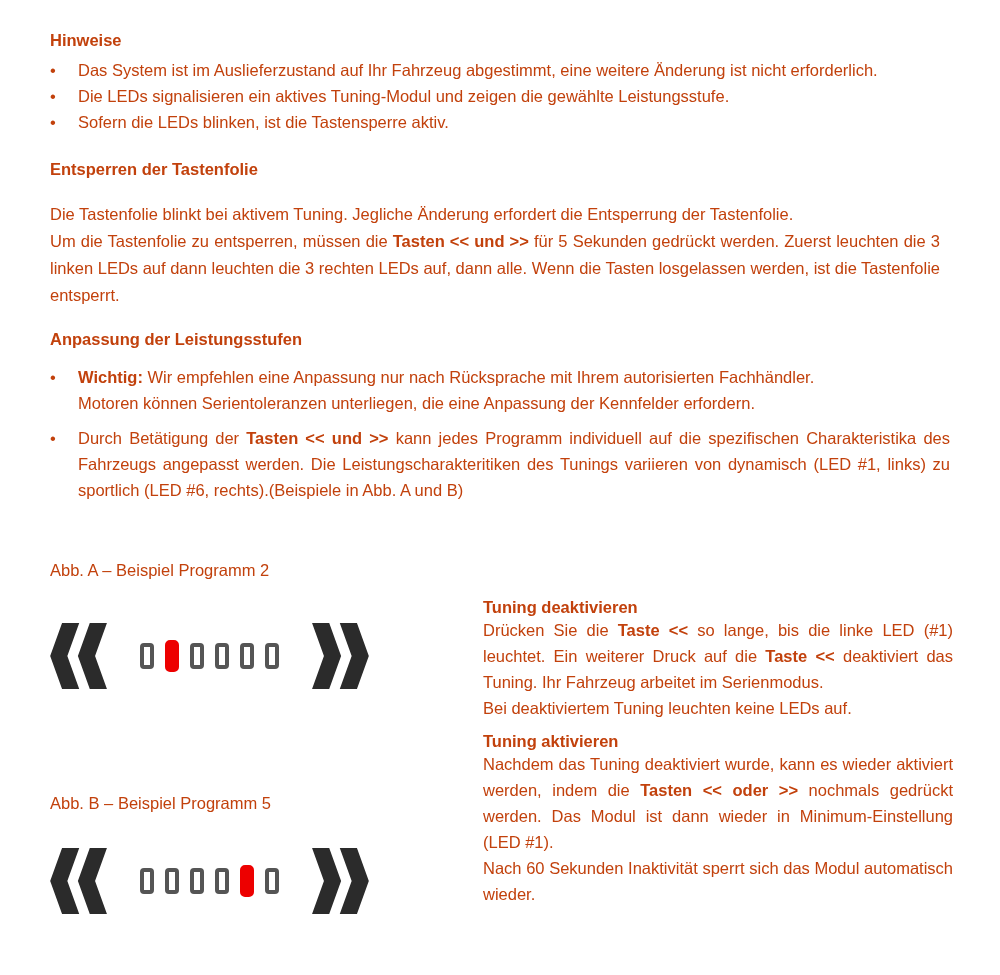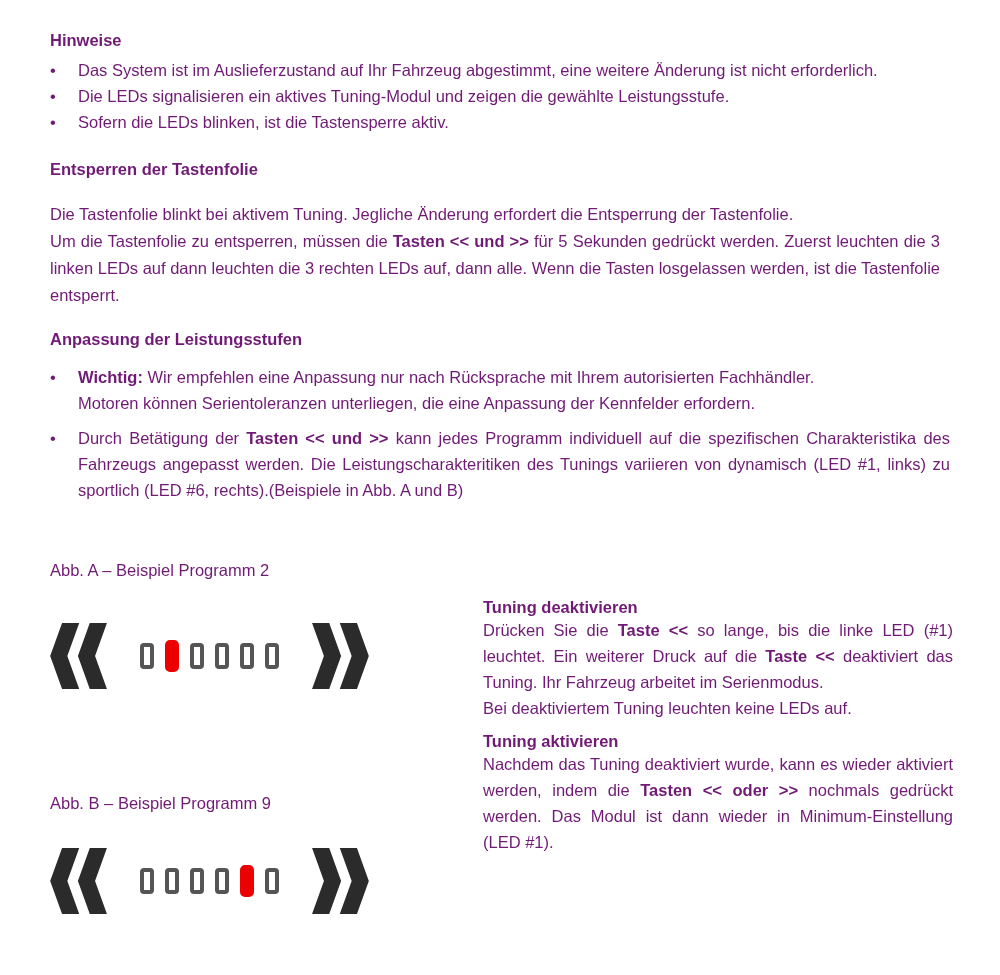--- a/index.html
+++ b/index.html
@@ -2,21 +2,21 @@
 <html lang="de"><head>
 <meta charset="utf-8">
 <style>
   html,body { margin:0; padding:0; background:#ffffff; }
   .page {
     position:relative;
     width:1000px; height:975px;
     background:#ffffff;
     font-family:"Liberation Sans", sans-serif;
     font-size:16.5px;
-    color:#701a75;
+    color:#c2410c;
     overflow:hidden;
   }
   .heading {
     font-size:16.5px; font-weight:700;
     line-height:20px; margin:0;
   }
   b, .bold { font-weight:700; }
 
   
   .top-section { position:absolute; left:50px; top:30px; width:900px; }
@@ -127,21 +127,21 @@
           <div class="led"></div>
           <div class="led"></div>
           <div class="led"></div>
         </div>
       <svg class="chev right" viewBox="0 0 104 100" aria-hidden="true">
         <path d="M44 0 H18 L0 50 L18 100 H44 L26 50 Z"></path>
         <path d="M86 0 H60 L42 50 L60 100 H86 L68 50 Z"></path>
       </svg>
     </div>
 
-    <p class="fig-label b">Abb. B – Beispiel Programm 9</p>
+    <p class="fig-label b">Abb. B – Beispiel Programm 5</p>
 
     <div class="led-graphic b">
       <svg class="chev" viewBox="0 0 104 100" aria-hidden="true">
         <path d="M44 0 H18 L0 50 L18 100 H44 L26 50 Z"></path>
         <path d="M86 0 H60 L42 50 L60 100 H86 L68 50 Z"></path>
       </svg>
       <div class="led-row">
           <div class="led"></div>
           <div class="led"></div>
           <div class="led"></div>
@@ -161,15 +161,16 @@
     <h4 class="heading">Tuning deaktivieren</h4>
 
     <p class="p-deakt-1"><span>Drücken Sie die </span><b>Taste &lt;&lt;</b><span> so lange, bis die linke LED (#1) leuchtet. Ein weiterer Druck auf die </span><b>Taste &lt;&lt;</b><span> deaktiviert das Tuning. Ihr Fahrzeug arbeitet im Serienmodus.</span></p>
 
     <p class="p-deakt-2">Bei deaktiviertem Tuning leuchten keine LEDs auf.</p>
 
     <h4 class="heading h-aktivieren">Tuning aktivieren</h4>
 
     <p class="p-akt-1"><span>Nachdem das Tuning deaktiviert wurde, kann es wieder aktiviert werden, indem die </span><b>Tasten &lt;&lt; oder &gt;&gt;</b><span> nochmals gedrückt werden. Das Modul ist dann wieder in </span><span class="nowrap">Minimum-Einstellung</span><span> (LED #1).</span></p>
 
+    <p class="p-akt-2">Nach 60 Sekunden Inaktivität sperrt sich das Modul automatisch wieder.</p>
   </div>
 
 </div>
 
 </body></html>

